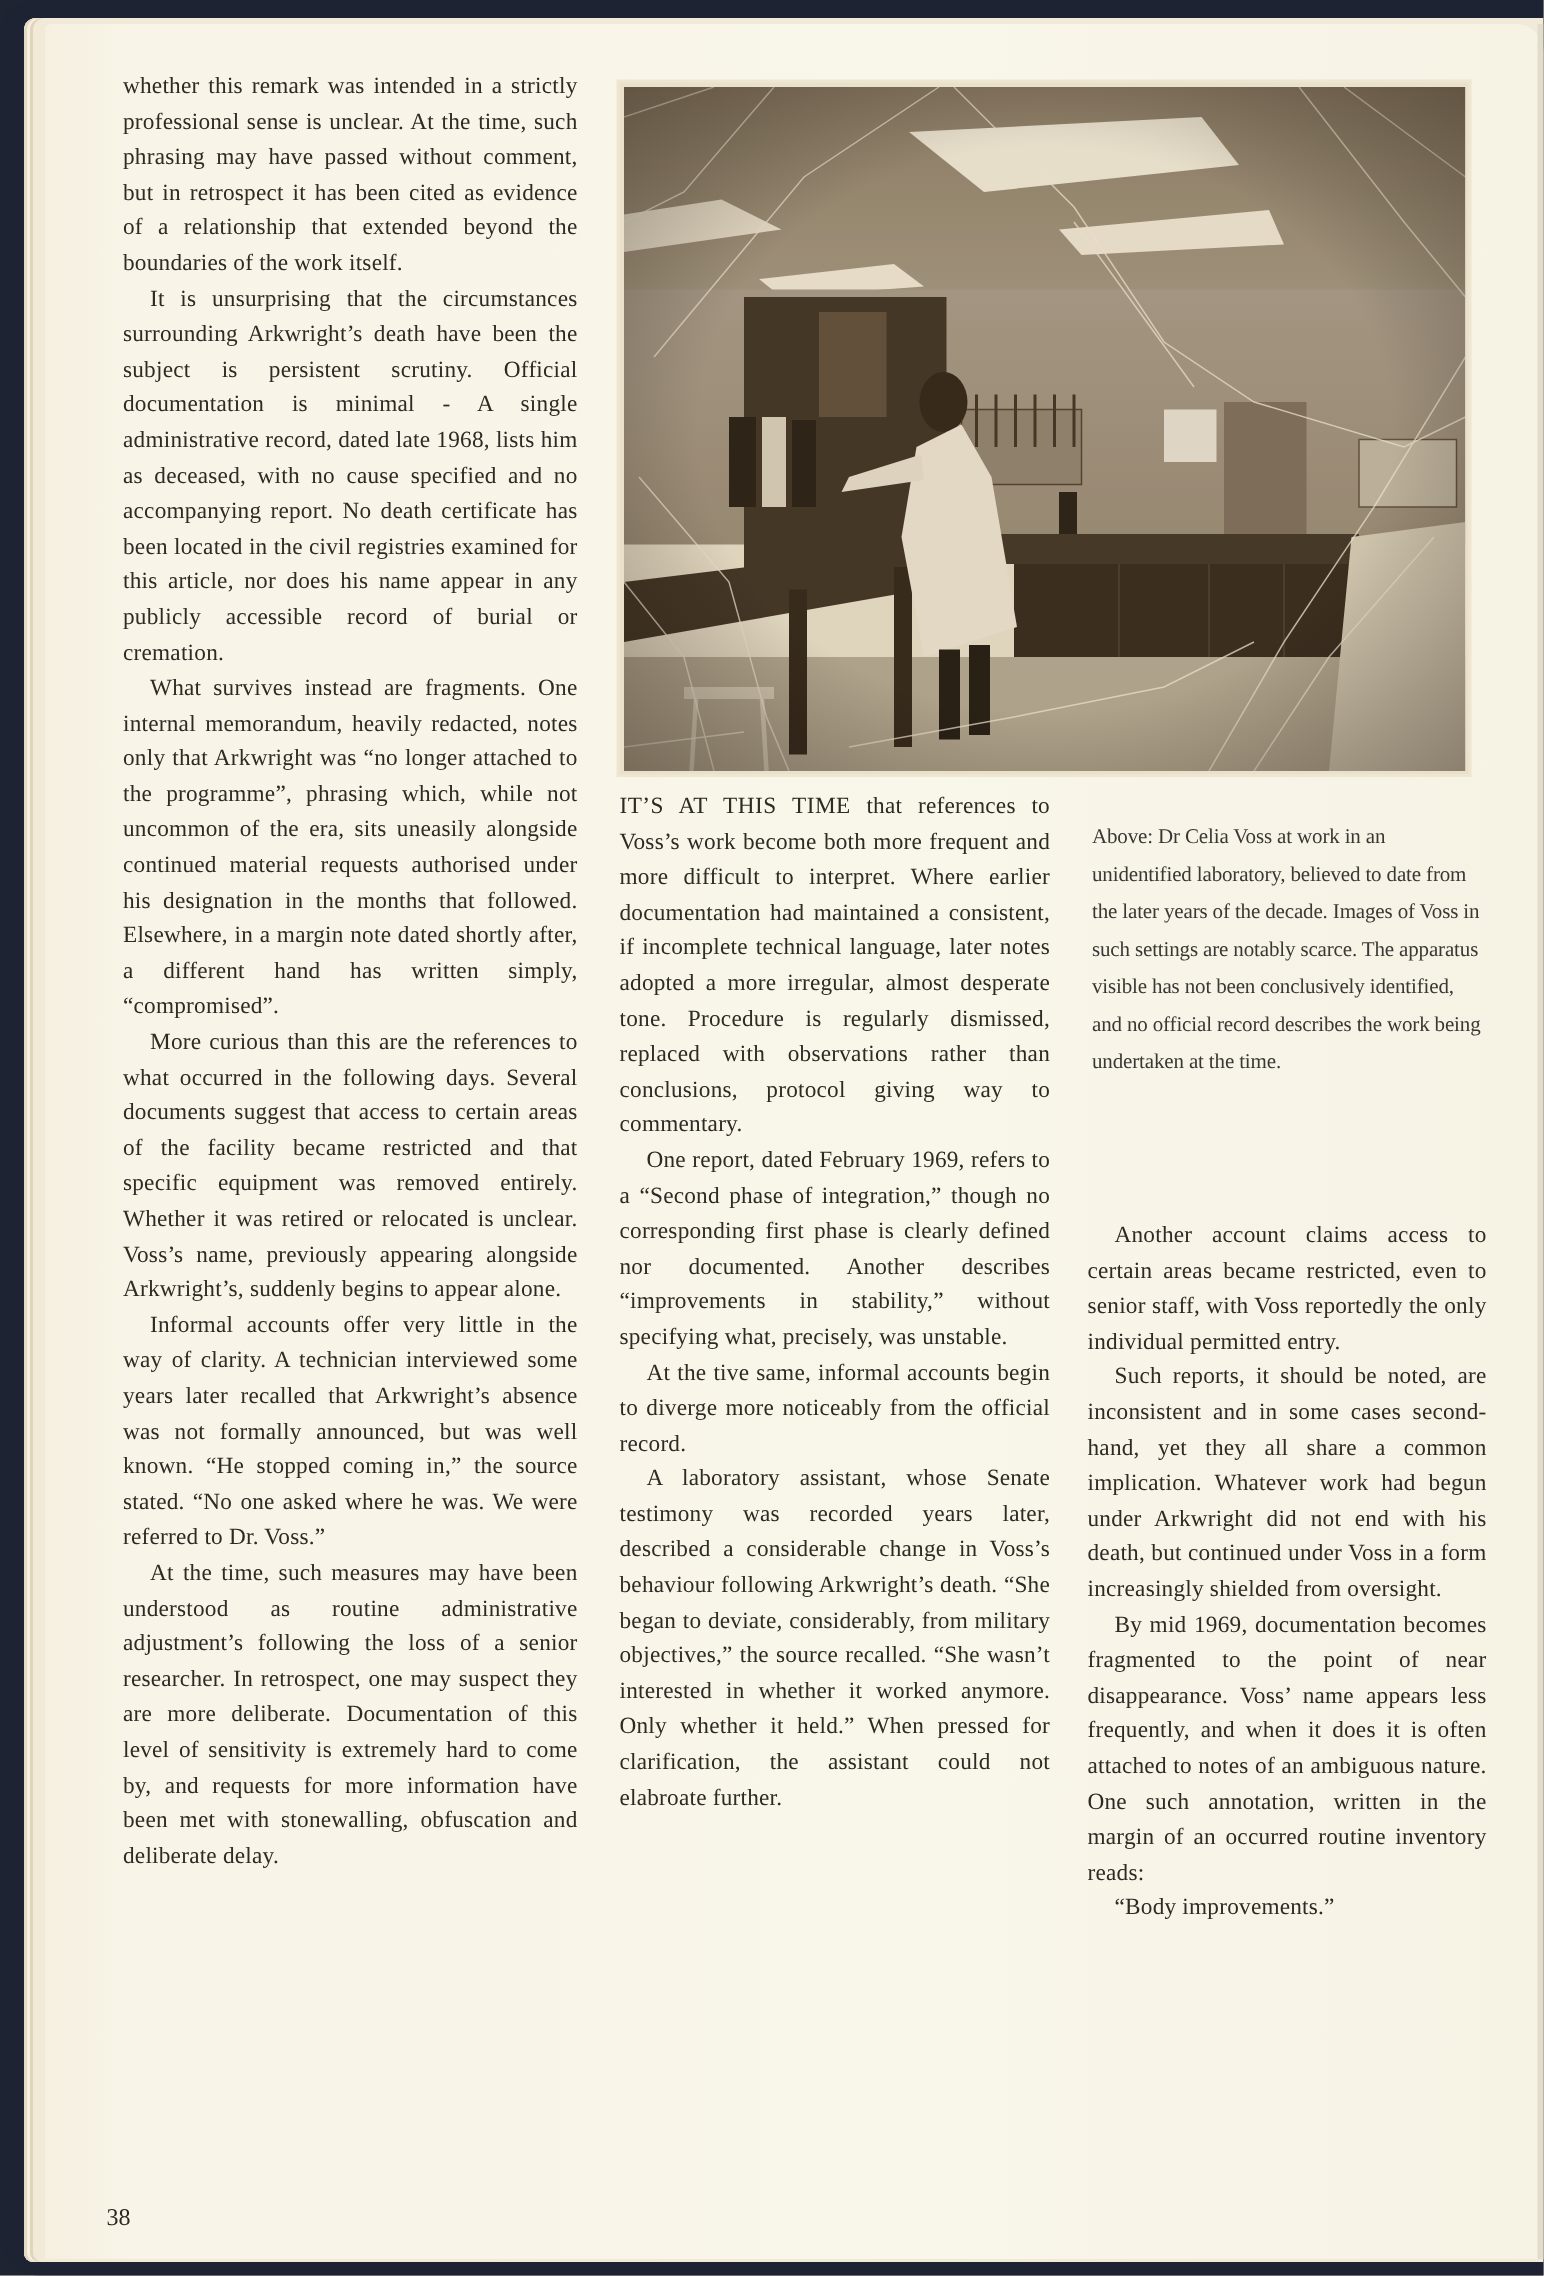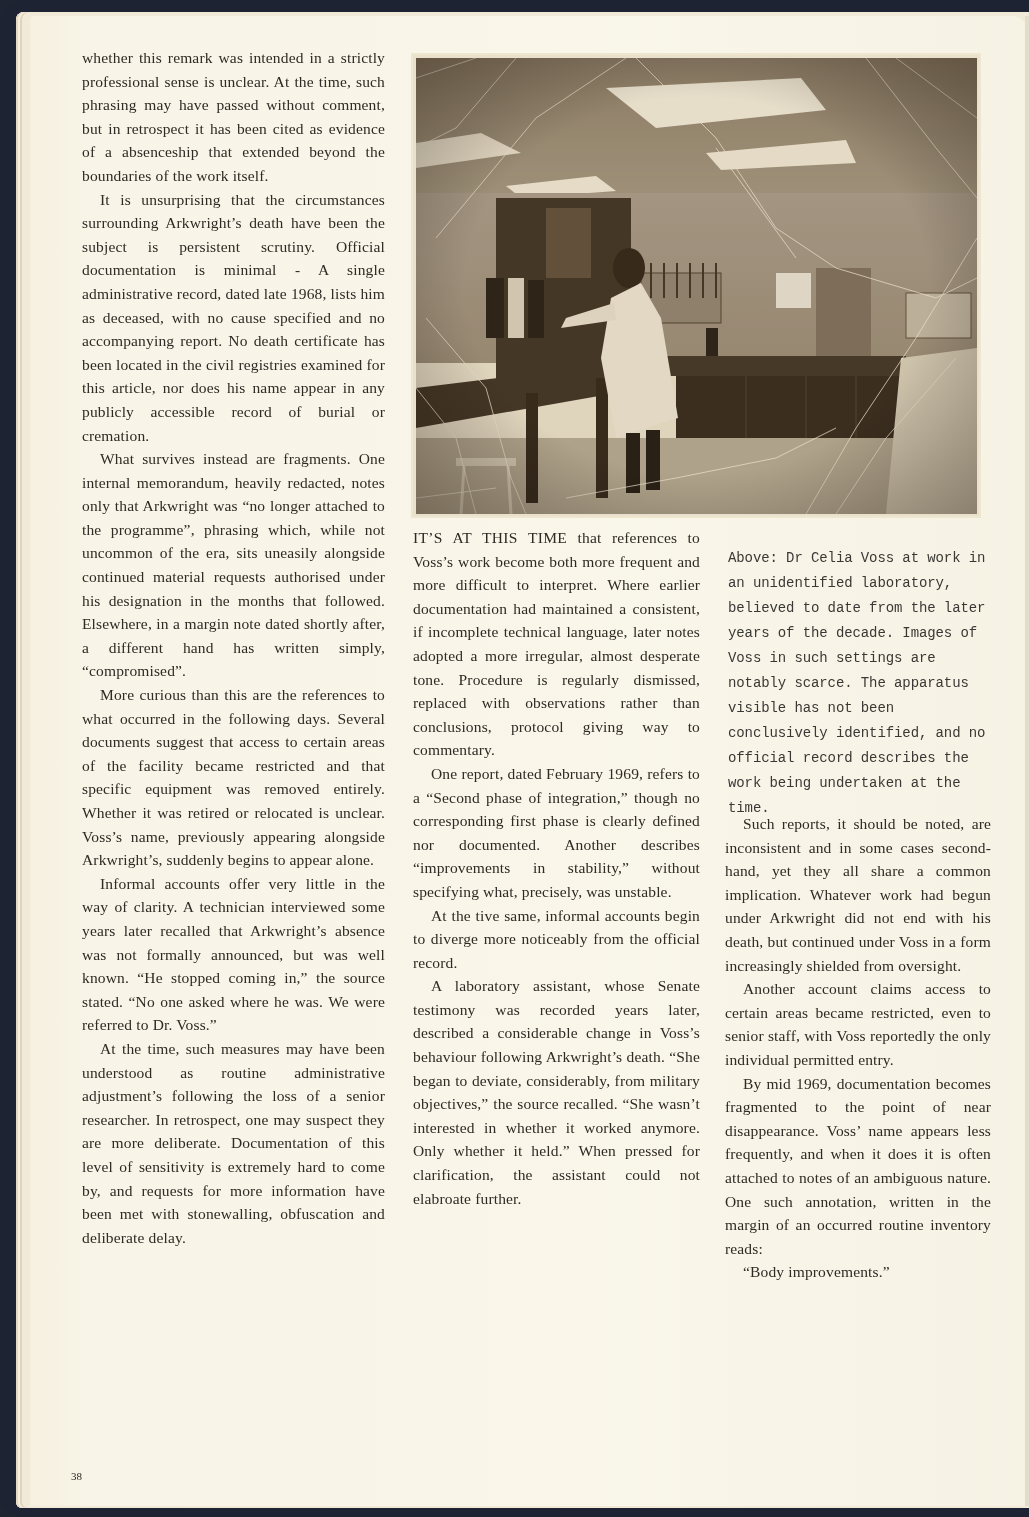--- a/index.html
+++ b/index.html
@@ -36,27 +36,27 @@
     letter-spacing: 0.15px;
   }
   .col p { margin: 0; text-indent: 0; }
   .col p.ind { text-indent: 18px; }
   .col1 { left: 82px; top: 46px; width: 303px; }
   .col2 { left: 413px; top: 526px; width: 287px; }
   .col3 { left: 725px; top: 812px; width: 266px; }
   .smallcaps { letter-spacing: 0.3px; margin-top: 15px; }
   .caption {
     position: absolute; left: 728px; top: 546px; width: 260px;
-    font-family: Liberation Mono, monospace;
+    font-family: Liberation Serif, serif;
     font-size: 14px; line-height: 25px; color: #3a3835;
     letter-spacing: -0.1px;
   }
   .page-number {
     position: absolute; left: 71px; top: 1470px;
-    font-size: 11px; color: #2b2722;
+    font-size: 16px; color: #2b2722;
   }
   .photo-frame {
     position: absolute; left: 413px; top: 55px; width: 566px; height: 461px;
     background: #e9e1cc;
     box-shadow: 0 0 0 2px #efe6d0;
   }
   .photo {
     position: absolute; left: 416px; top: 58px; width: 561px; height: 456px;
     overflow: hidden;
   }
@@ -64,21 +64,21 @@
 </style>
 </head>
 <body>
 
 <div class="cover"></div>
 <div class="page-stack"></div>
 <div class="page"></div>
 <div class="page-right-edge"></div>
 
 <div class="col col1">
-  <p>whether this remark was intended in a strictly professional sense is unclear. At the time, such phrasing may have passed without comment, but in retrospect it has been cited as evidence of a absence­ship that extended beyond the bounda­ries of the work itself.</p>
+  <p>whether this remark was intended in a strictly professional sense is unclear. At the time, such phrasing may have passed without comment, but in retrospect it has been cited as evidence of a relation­ship that extended beyond the bounda­ries of the work itself.</p>
   <p class="ind">It is unsurprising that the circum­stances surrounding Arkwright’s death have been the subject is persistent scrutiny. Official documentation is minimal - A single administrative record, dated late 1968, lists him as deceased, with no cause specified and no accompanying report. No death certificate has been located in the civil registries examined for this article, nor does his name appear in any publicly accessible record of burial or cremation.</p>
   <p class="ind">What survives instead are fragments. One internal memorandum, heavily redacted, notes only that Arkwright was “no longer attached to the programme”, phrasing which, while not uncommon of the era, sits uneasily alongside contin­ued material requests authorised under his designation in the months that followed. Elsewhere, in a margin note dated shortly after, a different hand has written simply, “compromised”.</p>
   <p class="ind">More curious than this are the references to what occurred in the following days. Several documents suggest that access to certain areas of the facility became restricted and that specific equipment was removed entire­ly. Whether it was retired or relocated is unclear. Voss’s name, previously appear­ing alongside Arkwright’s, suddenly begins to appear alone.</p>
   <p class="ind">Informal accounts offer very little in the way of clarity. A technician interviewed some years later recalled that Arkwright’s absence was not formally announced, but was well known. “He stopped coming in,” the source stated. “No one asked where he was. We were referred to Dr. Voss.”</p>
   <p class="ind">At the time, such measures may have been understood as routine administra­tive adjustment’s following the loss of a senior researcher. In retrospect, one may suspect they are more deliberate. Documentation of this level of sensitiv­ity is extremely hard to come by, and requests for more information have been met with stonewalling, obfuscation and deliberate delay.</p>
 </div>
 
 <div class="photo-frame"></div>
 <div class="photo" title="Dr Celia Voss at work in an unidentified laboratory">
   <svg width="561" height="456" viewBox="0 0 561 456">
@@ -179,19 +179,19 @@
 <div class="col col2">
   <p><span class="smallcaps">IT’S AT THIS TIME</span><span> that references to Voss’s work become both more frequent and more difficult to interpret. Where earlier documenta­tion had maintained a consistent, if incomplete technical language, later notes adopted a more irregular, almost desperate tone. Procedure is regularly dismissed, replaced with observations rather than conclusions, protocol giving way to commentary.</span></p>
   <p class="ind">One report, dated February 1969, refers to a “Second phase of integration,” though no corresponding first phase is clearly defined nor documented. Another describes “improvements in stability,” without specifying what, precisely, was unstable.</p>
   <p class="ind">At the tive same, informal accounts begin to diverge more noticeably from the official record.</p>
   <p class="ind">A laboratory assistant, whose Senate testimony was recorded years later, described a considerable change in Voss’s behaviour following Arkwright’s death. “She began to deviate, considerably, from military objectives,” the source recalled. “She wasn’t interested in whether it worked anymore. Only whether it held.” When pressed for clarification, the assistant could not elabroate further.</p>
 </div>
 
 <div class="caption">Above: Dr Celia Voss at work in an unidentified laboratory, believed to date from the later years of the decade. Images of Voss in such settings are notably scarce. The apparatus visible has not been conclusively identified, and no official record describes the work being undertaken at the time.</div>
 
 <div class="col col3">
+  <p class="ind">Another account claims access to certain areas became restricted, even to senior staff, with Voss reportedly the only individual permitted entry.</p>
   <p class="ind">Such reports, it should be noted, are inconsistent and in some cases second-hand, yet they all share a common implication. Whatever work had begun under Arkwright did not end with his death, but continued under Voss in a form increasingly shielded from oversight.</p>
-  <p class="ind">Another account claims access to certain areas became restricted, even to senior staff, with Voss reportedly the only individual permitted entry.</p>
   <p class="ind">By mid 1969, documentation becomes fragmented to the point of near disappearance. Voss’ name appears less frequently, and when it does it is often attached to notes of an ambiguous nature. One such annotation, written in the margin of an occurred routine inventory reads:</p>
   <p class="ind" style="text-align:left;">“Body improvements.”</p>
 </div>
 
 <div class="page-number">38</div>
 
 </body></html>

